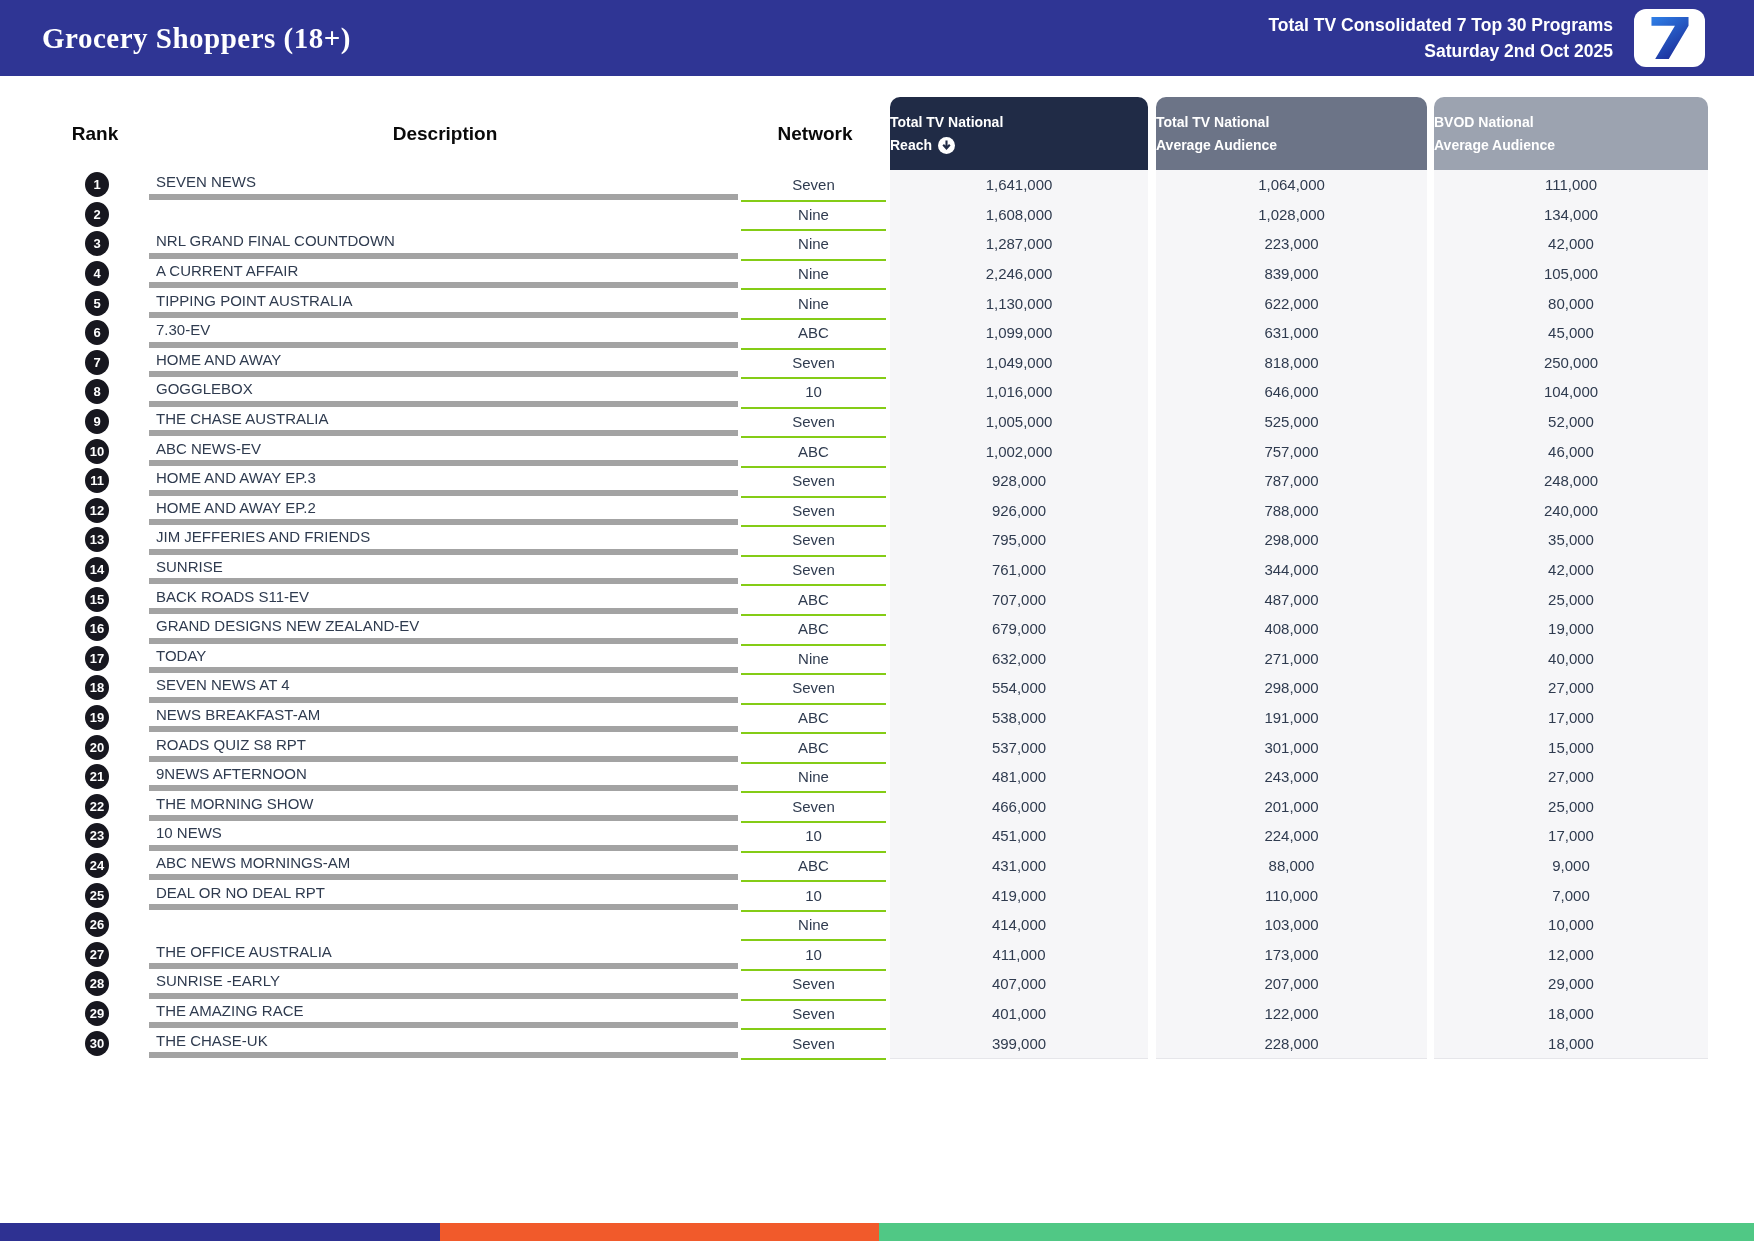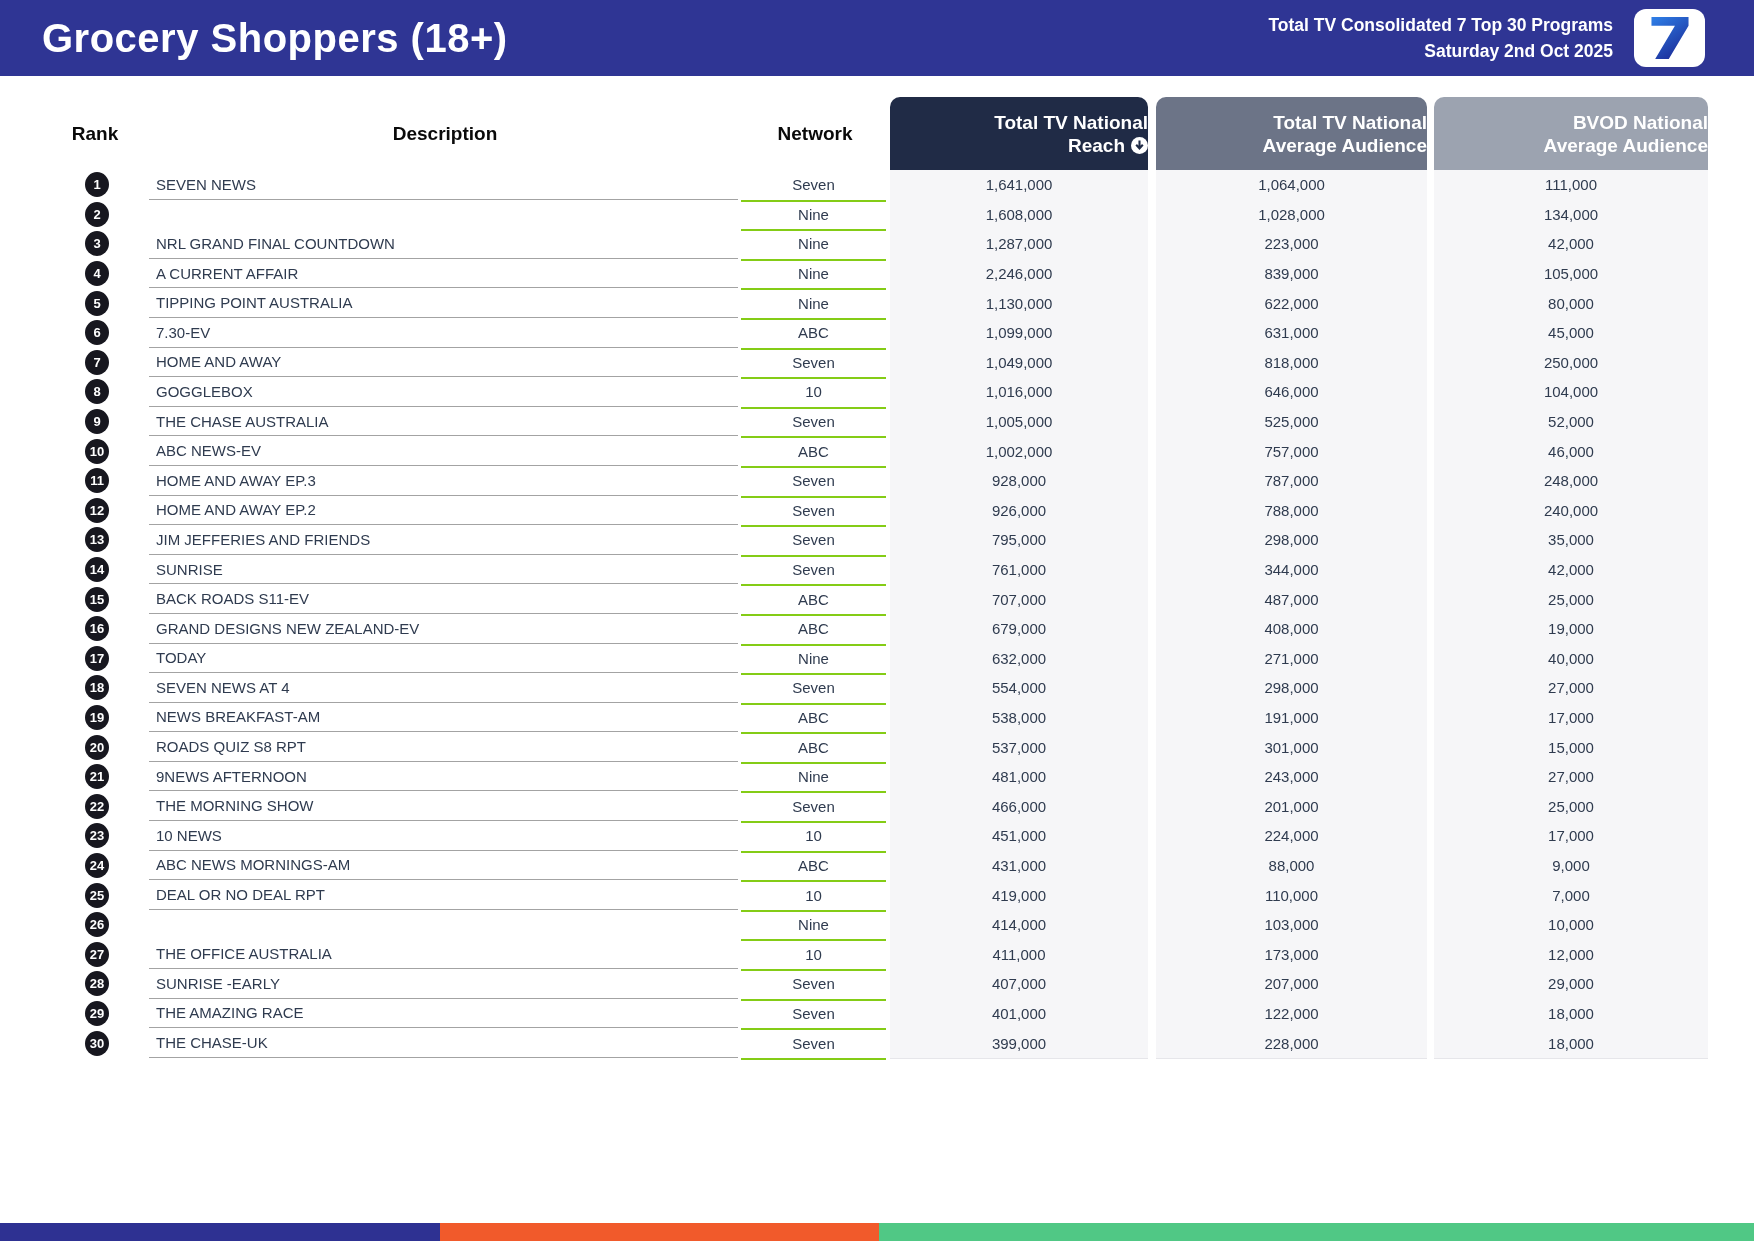--- a/index.html
+++ b/index.html
@@ -4,60 +4,60 @@
 <style>
   html,body{margin:0;padding:0;}
   body{
     width:1754px;height:1241px;position:relative;overflow:hidden;
     background:#ffffff;font-family:"Liberation Sans", sans-serif;
   }
   
   .banner{position:absolute;left:0;top:0;width:1754px;height:76px;background:#2F3594;}
   .banner-title{
     position:absolute;left:42px;top:50%;transform:translateY(-50%);
-    color:#fff;font-size:40px;font-weight:bold;letter-spacing:.5px;white-space:nowrap;
+    color:#fff;font-size:29px;font-weight:bold;letter-spacing:.5px;white-space:nowrap;font-family:Liberation Serif, serif;
   }
   .banner-sub{
     position:absolute;right:141px;top:50%;transform:translateY(-50%);
     text-align:right;color:#fff;font-weight:bold;font-size:17.5px;line-height:26px;white-space:nowrap;
   }
   .logo{
     position:absolute;left:1634px;top:9px;width:71px;height:58px;background:#fff;
     border-radius:12px;display:flex;align-items:center;justify-content:center;
   }
   
   .plain-header{
     position:absolute;top:97px;height:73px;display:flex;align-items:center;justify-content:center;
     color:#0a0a0a;font-weight:bold;font-size:19px;
   }
   .h-rank{left:55px;width:80px;}
   .h-desc{left:140px;width:610px;}
   .h-network{left:745px;width:140px;}
   .metric-header{
     position:absolute;top:97px;height:73px;border-radius:10px 10px 0 0;
-    display:flex;flex-direction:column;align-items:flex-end;justify-content:center;
-    color:#fff;font-weight:bold;font-size:19px;line-height:23px;text-align:center;cursor:pointer;
+    display:flex;flex-direction:column;align-items:flex-start;justify-content:center;
+    color:#fff;font-weight:bold;font-size:14px;line-height:23px;text-align:center;cursor:pointer;
   }
   .mh-reach{left:890px;width:258px;background:#202B46;}
   .mh-avg{left:1156px;width:271px;background:#6C7487;}
   .mh-bvod{left:1434px;width:274px;background:#9CA3B0;}
   .mh-line2{display:flex;align-items:center;gap:6px;}
   .sort-icon{display:inline-flex;width:17px;height:17px;}
   
   .tbody{position:absolute;left:0;top:170px;width:1754px;}
   .row{position:relative;height:29.6px;}
   .cell{position:absolute;top:0;height:100%;display:flex;align-items:center;
         color:#2F3B4F;font-size:15px;}
   .c-rank{left:55px;width:84px;justify-content:center;}
   .badge{
     width:24px;height:25px;border-radius:50%;background:#17171F;color:#fff;
     font-size:13px;font-weight:bold;display:flex;align-items:center;justify-content:center;
   }
   .c-desc{left:149px;width:589px;padding-left:7px;box-sizing:border-box;
-          border-bottom:1px solid #a3a3a3;}
+          border-bottom:6px solid #a3a3a3;}
   .c-network{left:741px;width:145px;justify-content:center;border-bottom:2px solid #84cc16;}
   .c-num{background:#F6F6F8;justify-content:center;border-bottom:1px solid #E6E6EA;}
   .c-reach{left:890px;width:258px;}
   .c-avg{left:1156px;width:271px;}
   .c-bvod{left:1434px;width:274px;}
   
   .footer{position:absolute;left:0;top:1223px;width:1754px;height:18px;display:flex;}
   .f-navy{width:440px;background:#2E3192;}
   .f-orange{width:439px;background:#F15A2B;}
   .f-green{flex:1;background:#50C885;}

